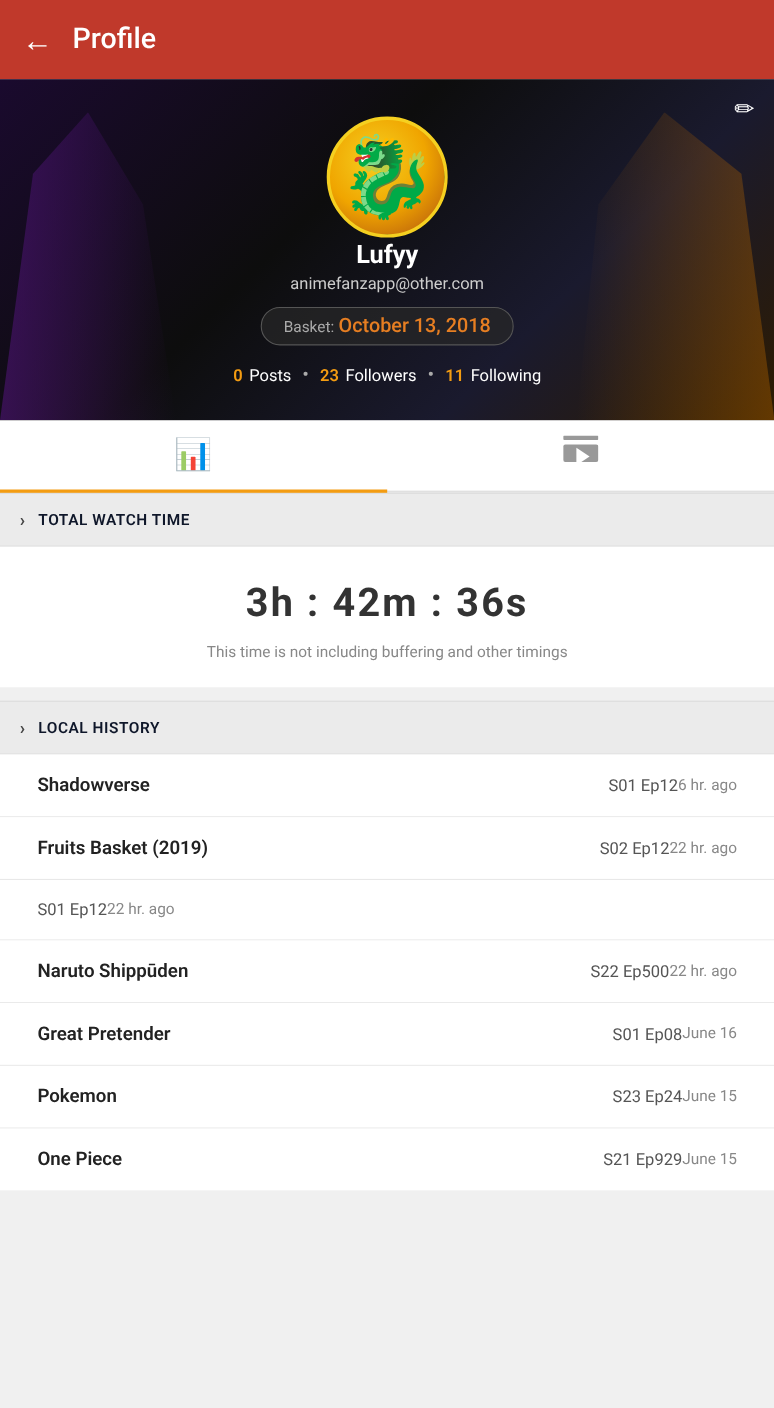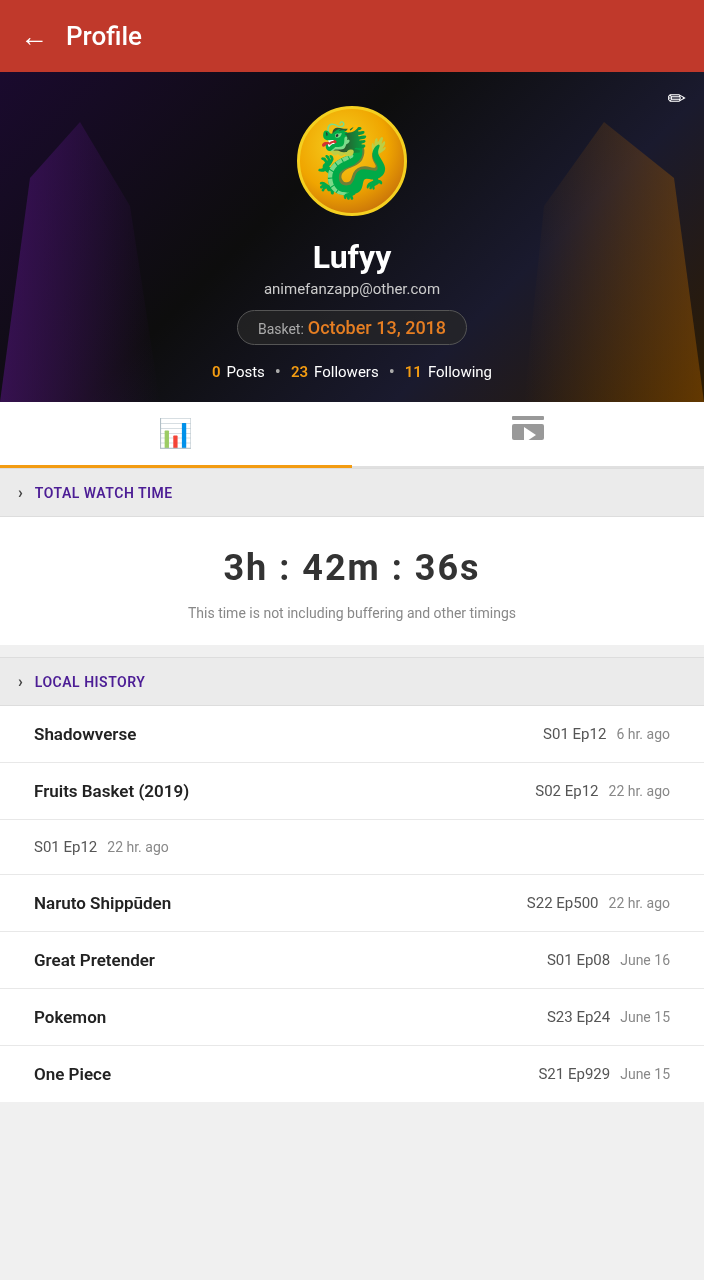--- a/index.html
+++ b/index.html
@@ -92,23 +92,23 @@
       background: radial-gradient(circle at 40% 35%, #f5d020, #f0a500 50%, #c8720a 80%);
       border: 3px solid #f5d020;
       display: flex;
       align-items: center;
       justify-content: center;
       overflow: hidden;
     }
 
     .username {
       color: white;
-      font-size: 32px;
+      font-size: 23px;
       font-weight: 700;
-      margin-top: 22px;
+      margin-top: 2px;
       z-index: 2;
     }
     .email {
       color: #cccccc;
       font-size: 15px;
       margin-top: 4px;
       z-index: 2;
     }
     .joined-badge {
       background: rgba(40,40,40,0.7);
@@ -195,21 +195,21 @@
       border-bottom: 1px solid #ddd;
     }
     .section-chevron {
       color: #444;
       font-size: 16px;
       font-weight: bold;
     }
     .section-title {
       font-size: 14px;
       font-weight: 600;
-      color: #4c1d95;
+      color: #0f172a;
       letter-spacing: 0.5px;
     }
 
     
     .watch-time-container {
       background: white;
       padding: 30px 20px 24px;
       text-align: center;
     }
     .watch-time-display {
@@ -241,21 +241,21 @@
       border-bottom: none;
     }
     .history-title {
       font-size: 17px;
       font-weight: 600;
       color: #222;
     }
     .history-meta {
       display: flex;
       align-items: center;
-      gap: 10px;
+      gap: 0;
     }
     .history-ep {
       font-size: 15px;
       color: #555;
     }
     .history-time {
       font-size: 14px;
       color: #888;
     }
 

